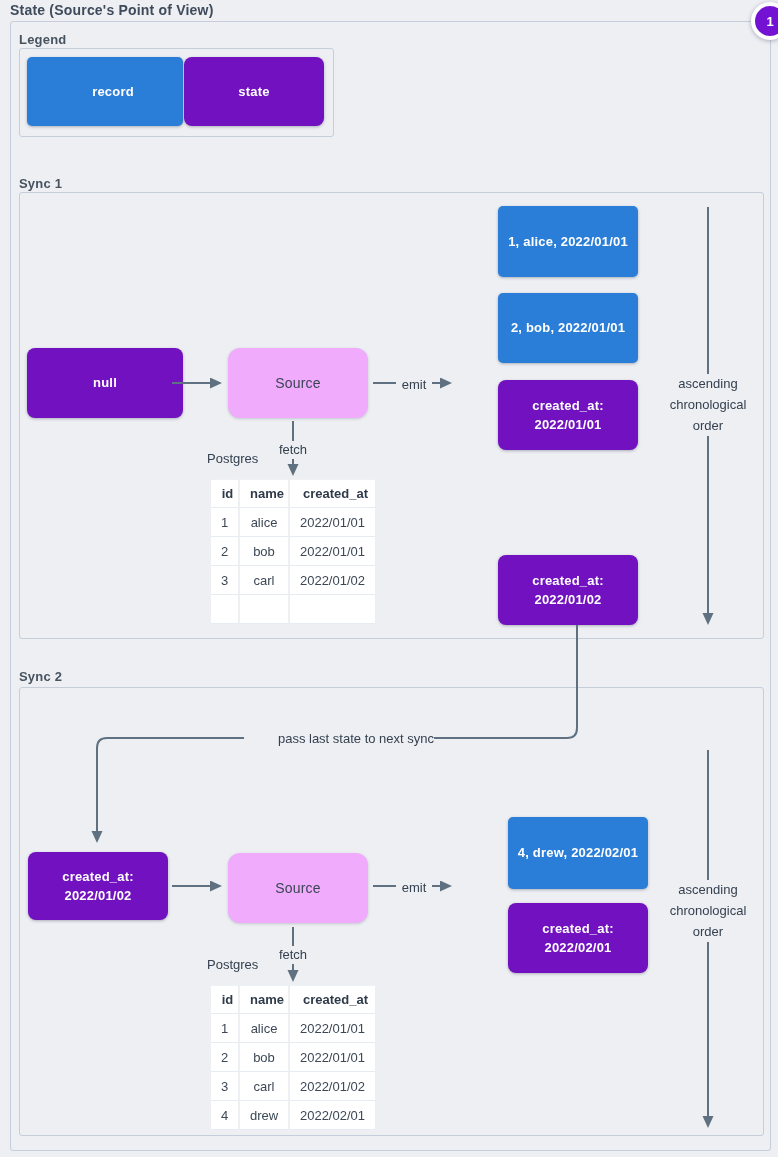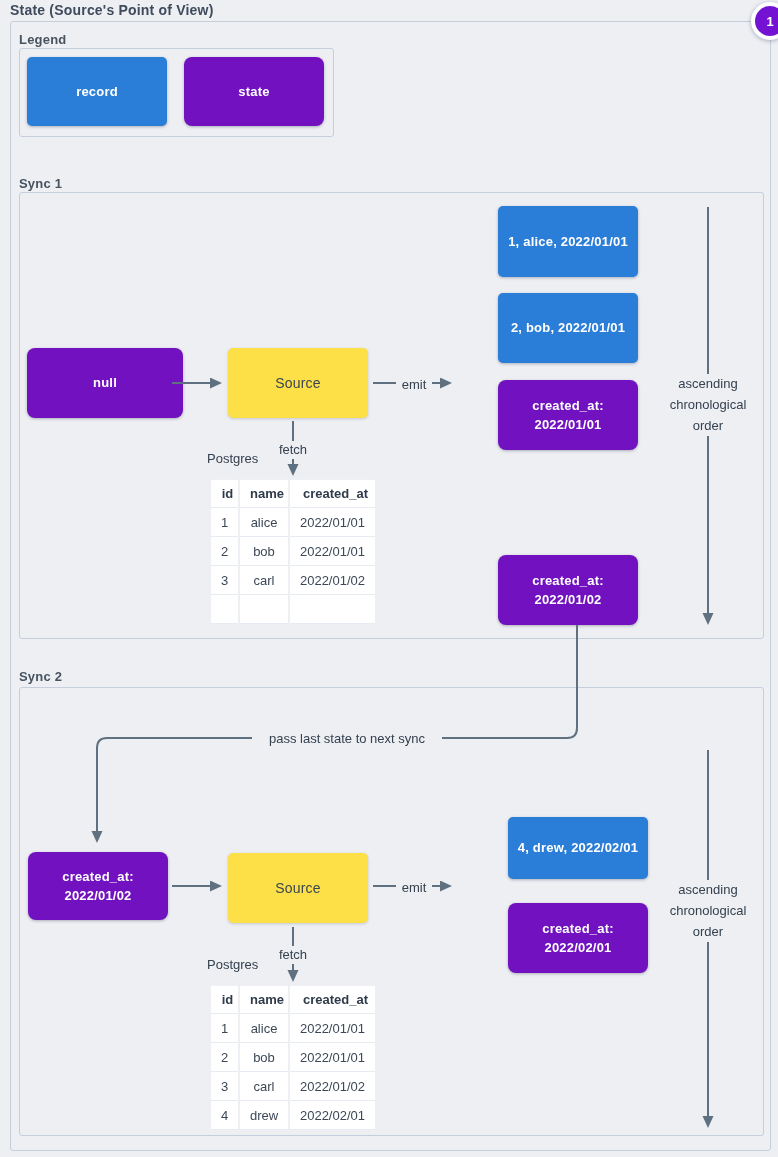--- a/index.html
+++ b/index.html
@@ -21,21 +21,21 @@
   }
   .node{
     position:absolute;border-radius:5px;
     display:flex;align-items:center;justify-content:center;
     text-align:center;font-size:13px;font-weight:700;color:#ffffff;
     box-shadow:0 1px 3px rgba(45,55,75,.35);
     white-space:pre-line;line-height:1.5;letter-spacing:.2px;
   }
   .node.record{background:#2b7ed8;}
   .node.state{background:#7111bf;border-radius:8px;}
-  .node.plain{background:#fde047;color:#3a4553;font-weight:400;font-size:14px;box-shadow:0 1px 3px rgba(45,55,75,.22);}
+  .node.plain{background:#f0abfc;color:#3a4553;font-weight:400;font-size:14px;box-shadow:0 1px 3px rgba(45,55,75,.22);border-radius:12px;}
   .flow-label{
     position:absolute;background:#edeff3;color:#35414f;font-size:13px;
     text-align:center;line-height:1.35;z-index:5;
   }
   .order-label{
     position:absolute;background:#edeff3;color:#35414f;font-size:13px;
     text-align:center;line-height:1.6;z-index:5;width:110px;
   }
   .db-label{position:absolute;color:#35414f;font-size:13px;white-space:nowrap;}
   table.pg{
@@ -88,21 +88,21 @@
 
   <div class="page-title">State (Source's Point of View)</div>
   <div class="badge">
     <span>1</span>
   </div>
 
   <div class="frame" style="left:10px;top:21px;width:759px;height:1128px;"></div>
 
   <div class="section-label" style="left:19px;top:32px;">Legend</div>
   <div class="frame" style="left:19px;top:48px;width:313px;height:87px;"></div>
-  <div class="node record" style="left:27px;top:57px;width:140px;height:69px;">
+  <div class="node record" style="left:27px;top:57px;width:140px;height:69px;padding-left:16px;">
     <span>record</span>
   </div>
   <div class="node state" style="left:184px;top:57px;width:140px;height:69px;">
     <span>state</span>
   </div>
 
   <div class="section-label" style="left:19px;top:176px;">Sync 1</div>
   <div class="frame" style="left:19px;top:192px;width:743px;height:445px;"></div>
 
   <div class="node state" style="left:27px;top:348px;width:156px;height:70px;">
@@ -163,35 +163,35 @@
         <td>2022/01/02</td>
       </tr>
       <tr>
         <td></td>
         <td></td>
         <td></td>
       </tr>
     </tbody>
   </table>
 
-  <div class="flow-label" style="left:252px;top:730px;width:190px;">pass last state to next sync</div>
+  <div class="flow-label" style="left:244px;top:730px;width:190px;text-align:right;">pass last state to next sync</div>
 
   <div class="section-label" style="left:19px;top:669px;">Sync 2</div>
   <div class="frame" style="left:19px;top:687px;width:743px;height:447px;"></div>
 
   <div class="node state" style="left:28px;top:852px;width:140px;height:68px;">
     <span>created_at:
 2022/01/02</span>
   </div>
   <div class="node plain" style="left:228px;top:853px;width:140px;height:70px;">
     <span>Source</span>
   </div>
   <div class="flow-label" style="left:396px;top:879px;width:36px;">emit</div>
 
-  <div class="node record" style="left:508px;top:817px;width:140px;height:62px;">
+  <div class="node record" style="left:508px;top:817px;width:140px;height:72px;">
     <span>4, drew, 2022/02/01</span>
   </div>
   <div class="node state" style="left:508px;top:903px;width:140px;height:70px;">
     <span>created_at:
 2022/02/01</span>
   </div>
 
   <div class="order-label" style="left:653px;top:880px;">ascending chronological order</div>
 
   <div class="db-label" style="left:207px;top:957px;">Postgres</div>

